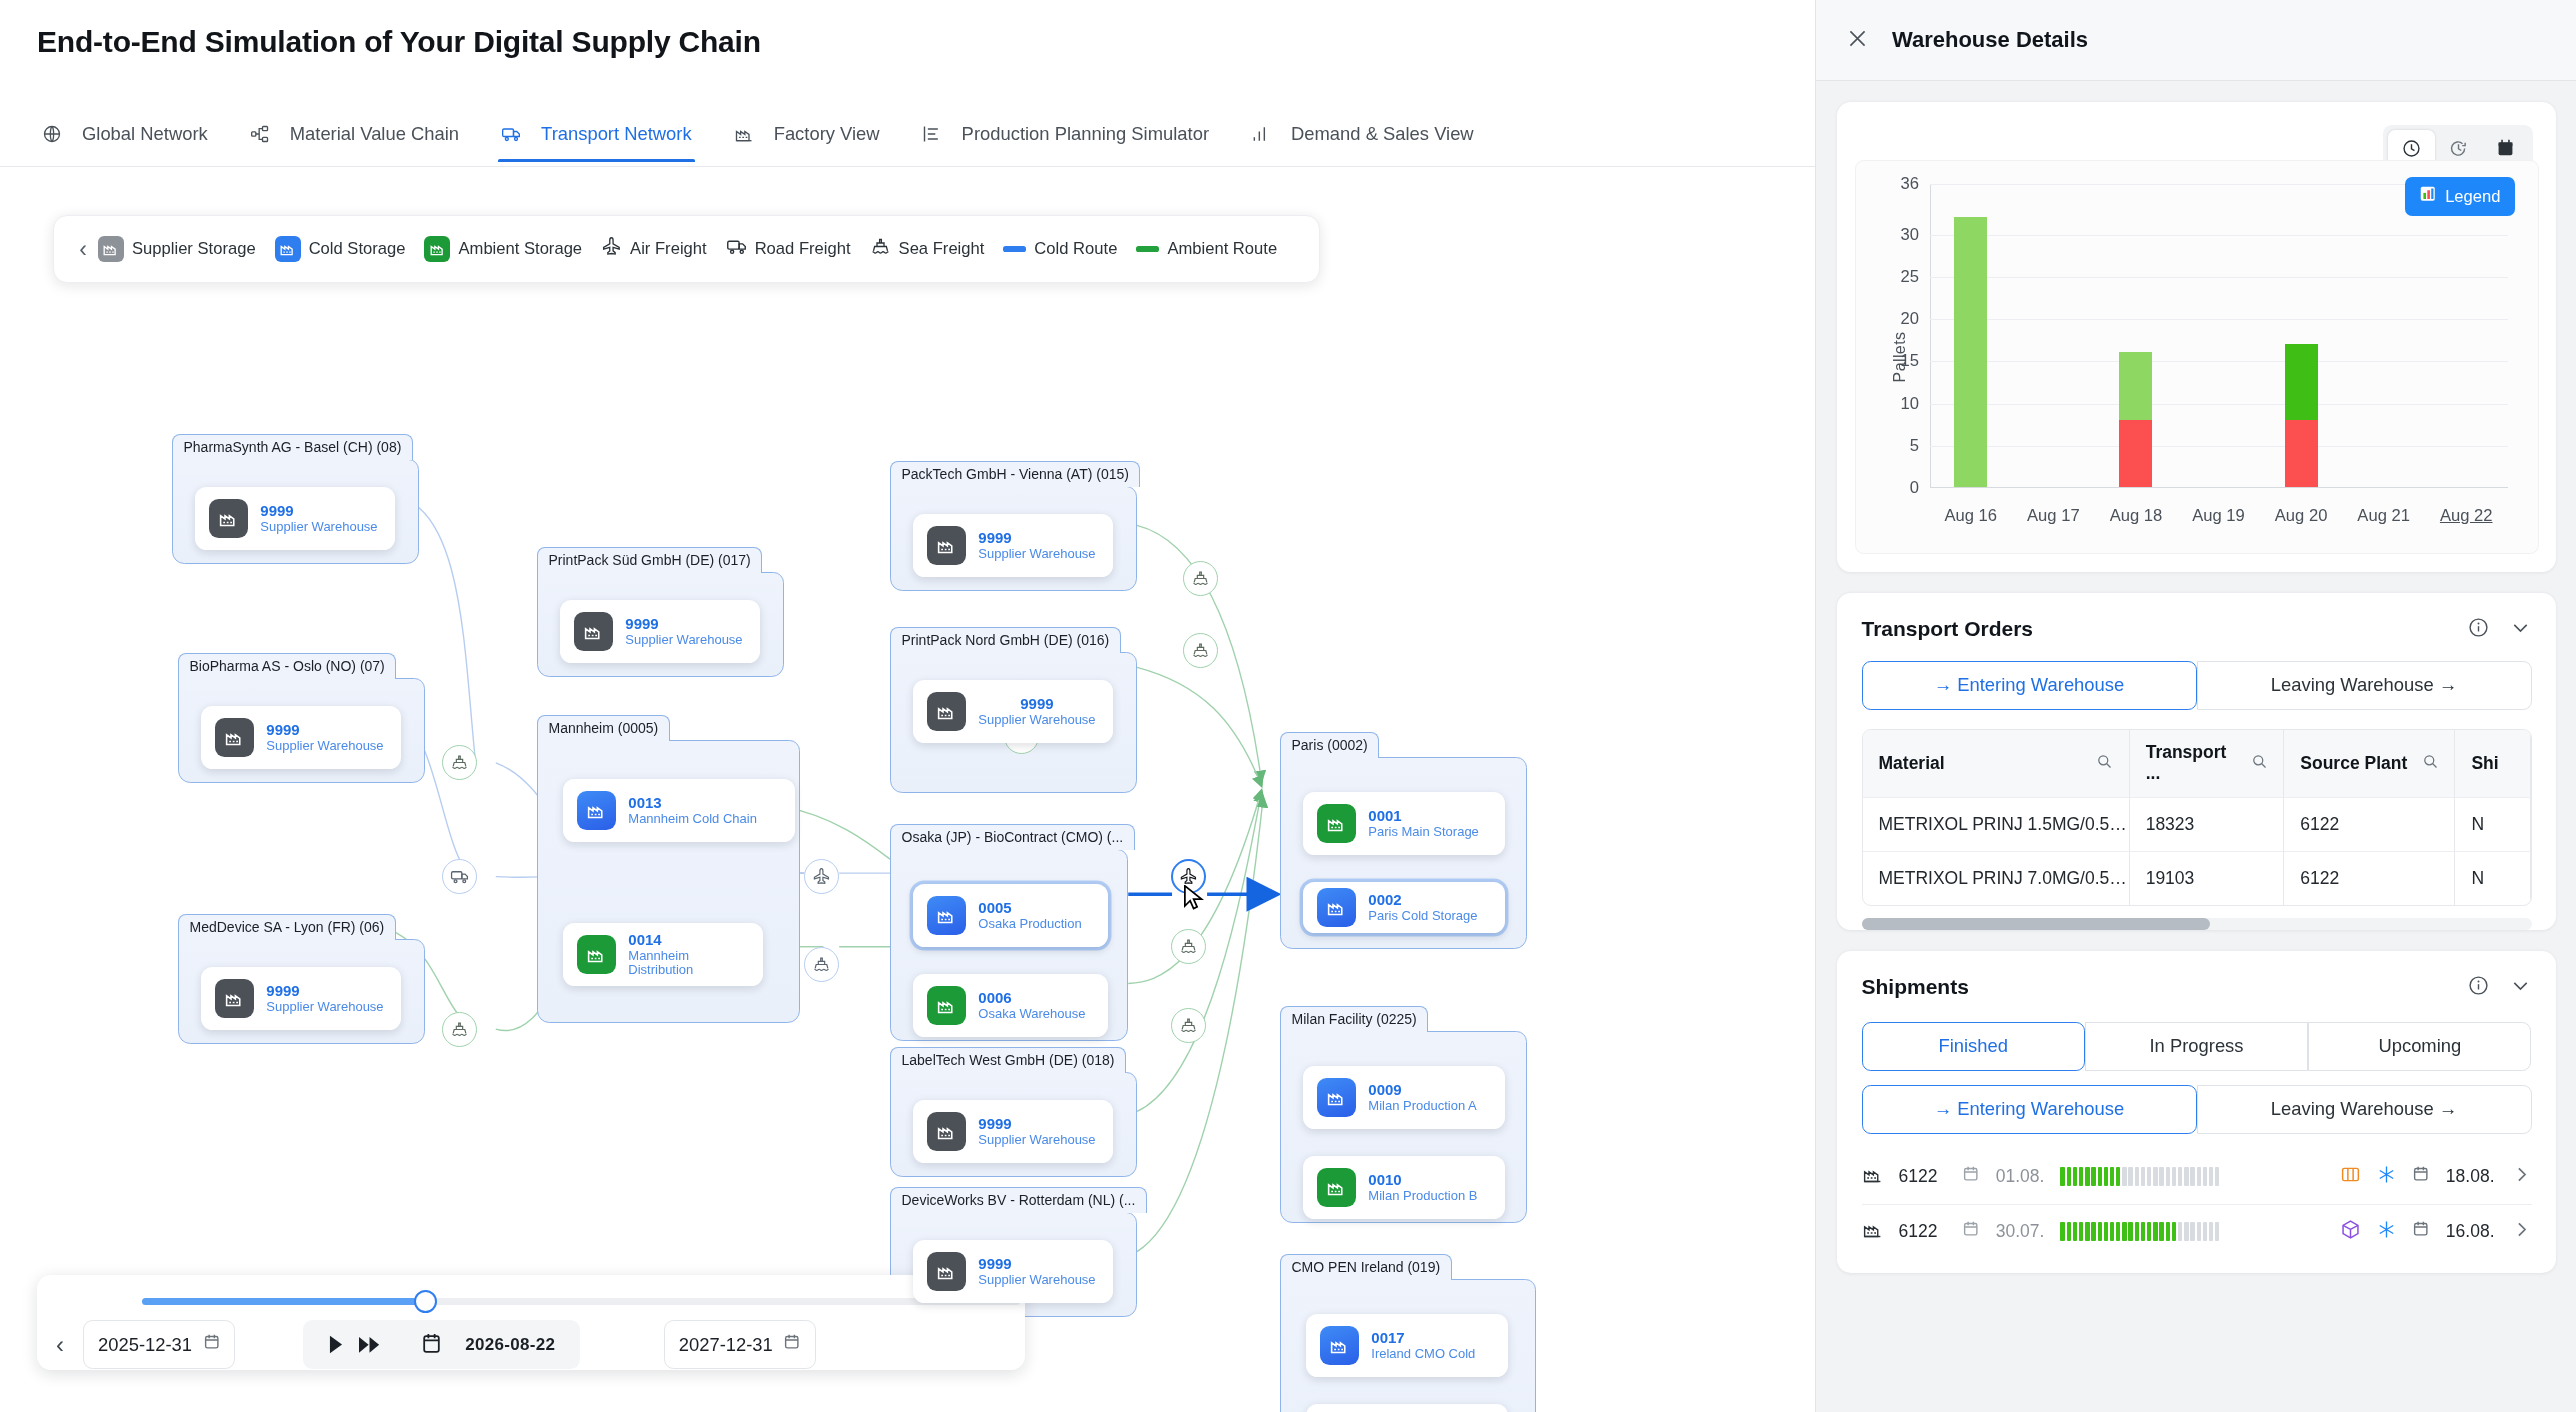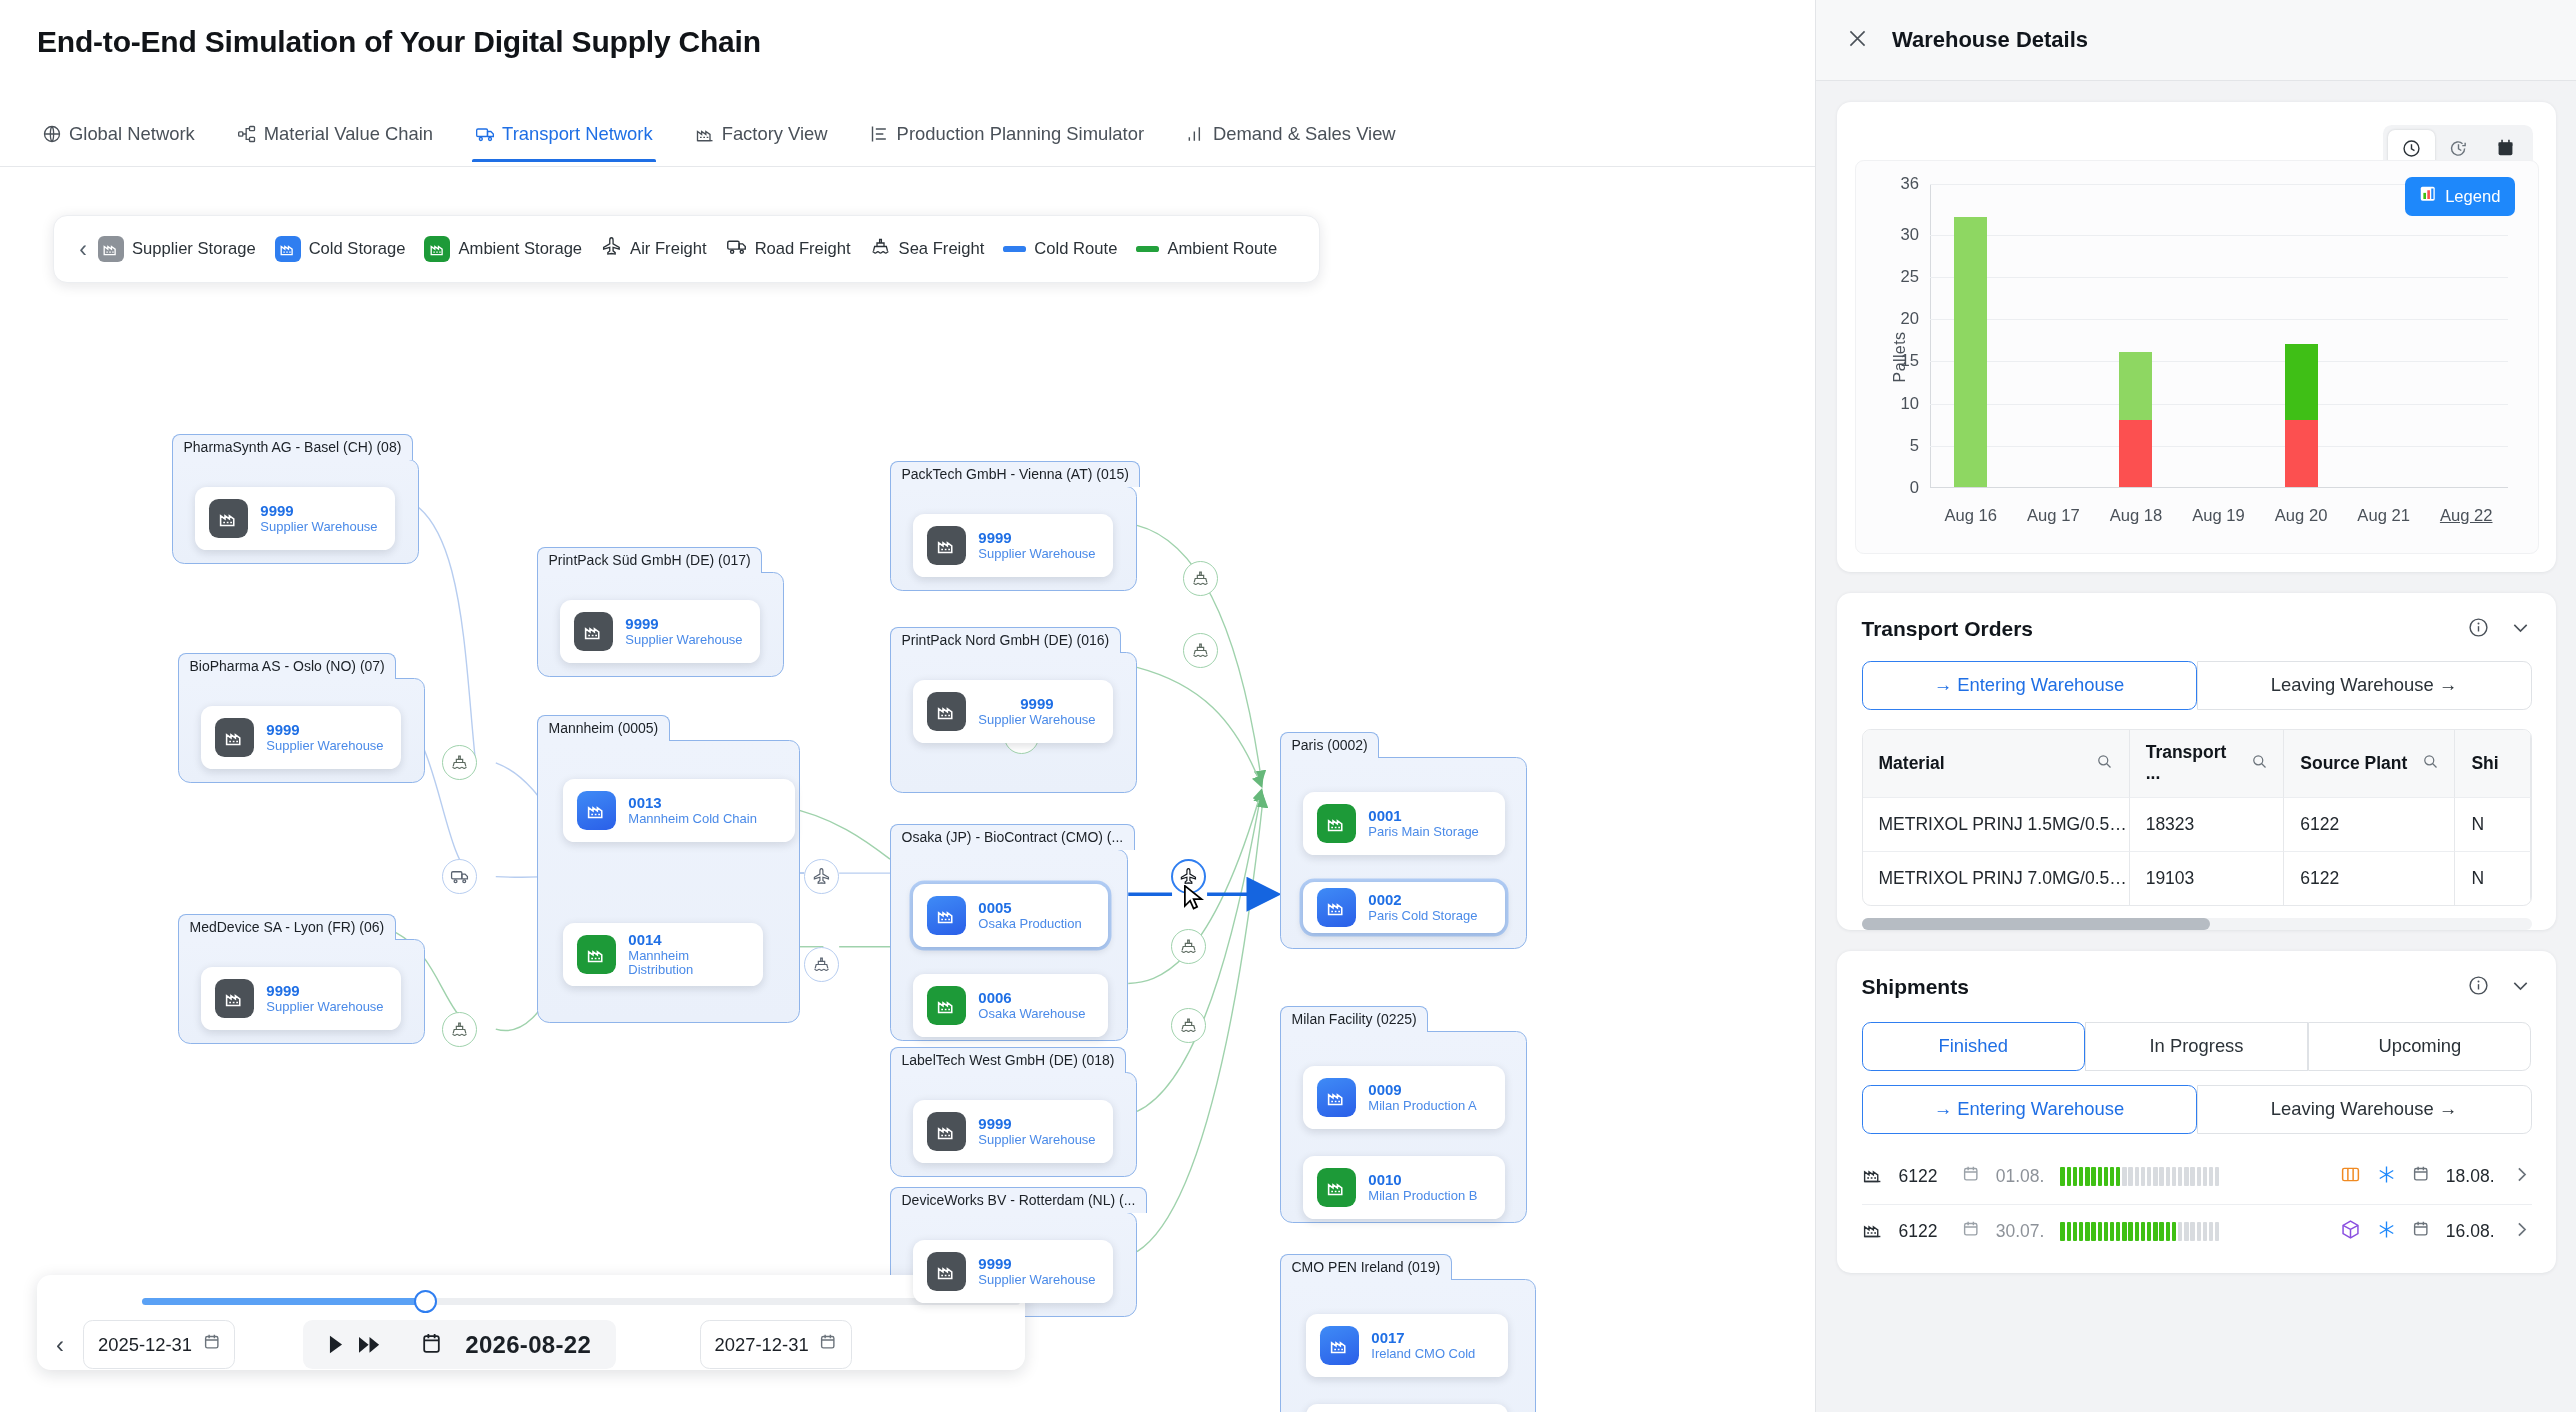--- a/index.html
+++ b/index.html
@@ -10,21 +10,21 @@
   #app { position:relative; width:2576px; height:1412px; display:flex; }
   #left { position:relative; width:1815px; height:1412px; background:#ffffff; }
   #right { position:relative; width:761px; height:1412px; background:#f2f3f5;
            border-left:0.9px solid #e3e5e8; }
 
   
   .page-title { position:absolute; left:37px; top:24.5px; font-size:30px; font-weight:700;
      color:#111418; letter-spacing:-0.2px; }
 
   .tabbar { position:absolute; left:21px; top:112px; height:54px; display:flex; align-items:center; gap:0; }
-  .tab { display:flex; align-items:center; gap:7px; padding:7px 21px 17.5px 21px; font-size:18.4px;
+  .tab { display:flex; align-items:center; gap:20px; padding:7px 21px 17.5px 21px; font-size:18.4px;
          color:#4a5159; position:relative; cursor:pointer; white-space:nowrap; }
   .tab.active { color:#1f6fe5; font-weight:500; }
   .tab.active:after { content:""; position:absolute; left:17.5px; right:17.5px; bottom:0; height:3.5px;
          background:#1f6fe5; border-radius:1.8px 1.8px 0 0; }
   .tab svg { display:block; }
   .tabbar-rule { position:absolute; left:0; top:166px; width:1815px; height:0.9px; background:#e6e8eb; }
 
   
   .canvas { position:absolute; left:0; top:167px; width:1815px; height:1245px;
             background:#ffffff; overflow:hidden; }
@@ -67,21 +67,21 @@
   .tl-slider { position:absolute; left:105px; top:23px; width:878px; height:7px; background:#eceef1; border-radius:3.5px; }
   .tl-fill { position:absolute; left:0; top:0; height:7px; width:282px; background:#5aa1f5; border-radius:3.5px; }
   .tl-knob { position:absolute; left:272px; top:-8px; width:23px; height:23px; border-radius:50%;
      background:#fff; border:2.6px solid #2f7ef0; }
   .tl-row { position:absolute; left:0; top:44px; width:988px; height:51px; display:flex; align-items:center; }
   .tl-back { width:46px; display:flex; justify-content:center; color:#3f474f; font-size:24px; }
   .dbox { height:49px; border:0.9px solid #e2e5e9; border-radius:9.6px; display:flex; align-items:center;
      gap:10.5px; padding:0 14px; font-size:18.4px; color:#1b2026; background:#fff; }
   .mid { margin-left:68px; height:49px; background:#f4f5f7; border-radius:9.6px; display:flex;
      align-items:center; gap:23px; padding:0 24.5px; }
-  .mid .dt { font-size:24px; font-weight:700; color:#1b2026; letter-spacing:0.3px; }
+  .mid .dt { font-size:17px; font-weight:700; color:#1b2026; letter-spacing:0.3px; }
   .play { color:#1b2026; display:flex; align-items:center; gap:14px; }
 
   
   .rp-head { height:81px; background:#f7f8f9; border-bottom:0.9px solid #e3e5e8; display:flex;
      align-items:center; gap:23px; padding:0 30px; }
   .rp-head .ttl { font-size:22px; font-weight:700; color:#11161c; }
   .rp-scroll { position:absolute; left:0; top:81px; width:761px; height:1332px; overflow:hidden; }
 
   .rcard { background:#fff; border-radius:14px; margin:21px 21px 0 21px; box-shadow:0 0.9px 3.5px rgba(16,24,40,.07); }
   .chartcard { padding:16px 17.5px 17.5px 17.5px; position:relative; }

